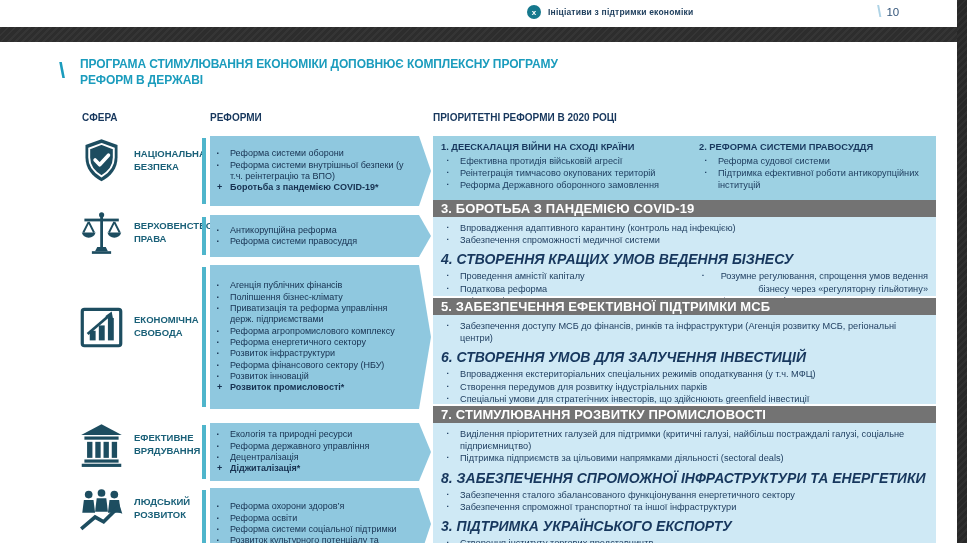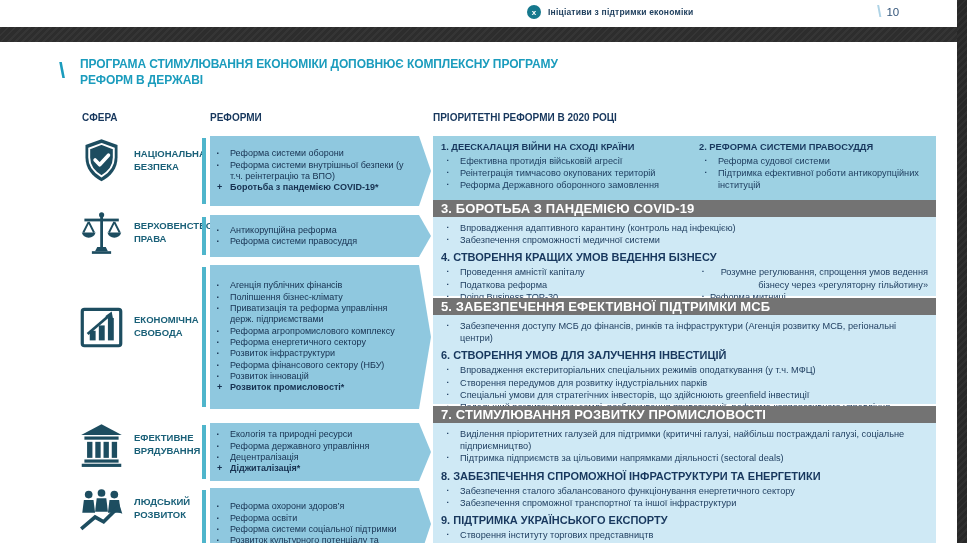--- a/index.html
+++ b/index.html
@@ -56,21 +56,21 @@
   .blist .mk{flex:none;width:7px;font-size:5px;margin-top:2px;color:#17375d;}
   .sec-title{font-size:9.3px;font-weight:700;color:#17375d;margin:0 0 3px 0;}
   .g1{top:136px;height:64px;background:#9dd1e3;display:flex;gap:20px;padding:6px 8px;}
   .g1 .psec1{flex:0 0 238px;} .g1 .psec2{flex:1;}
   .dhead{height:17px;line-height:17px;background:#737373;color:#ffffff;font-size:13px;
          font-weight:700;padding:0 8px;letter-spacing:.1px;}
   .pbody{background:#cfe9f5;padding:5px 8px 6px;box-sizing:border-box;}
   .g2{top:200px;} .g2 .pbody{height:79px;}
   .g3{top:298px;} .g3 .pbody{height:89px;}
   .g4{top:406px;} .g4 .pbody{height:137px;}
-  .subhead{font-size:11px;font-weight:700;color:#17375d;margin:5px 0 3px 0;}
+  .subhead{font-size:14px;font-weight:700;color:#17375d;margin:5px 0 3px 0;font-style:italic;}
   .twocol{display:flex;gap:8px;}
   .twocol .blist:first-child{flex:0 0 236px;} .twocol .blist:last-child{flex:1;text-align:right;}
 
   .ic{fill:#1d4d60;stroke:none;}
   .ic-st{fill:none;stroke:#1d4d60;}
 </style>
 </head>
 <body>
 
 <div class="screen">
@@ -403,21 +403,21 @@
       <ul class="blist">
           <li>
             <span class="mk">▪</span>
             <span>Забезпечення сталого збалансованого функціонування енергетичного сектору</span>
           </li>
           <li>
             <span class="mk">▪</span>
             <span>Забезпечення спроможної транспортної та іншої інфраструктури</span>
           </li>
         </ul>
-      <div class="subhead">9. ПІДТРИМКА УКРАЇНСЬКОГО ЕКСПОРТУ</div>
+      <div class="subhead">3. ПІДТРИМКА УКРАЇНСЬКОГО ЕКСПОРТУ</div>
       <ul class="blist">
           <li>
             <span class="mk">▪</span>
             <span>Створення інституту торгових представництв</span>
           </li>
           <li>
             <span class="mk">▪</span>
             <span>Ефективне функціонування інституцій з підтримки експорту (ОПЕ, ЕКА, Укрексімбанк)</span>
           </li>
         </ul>

